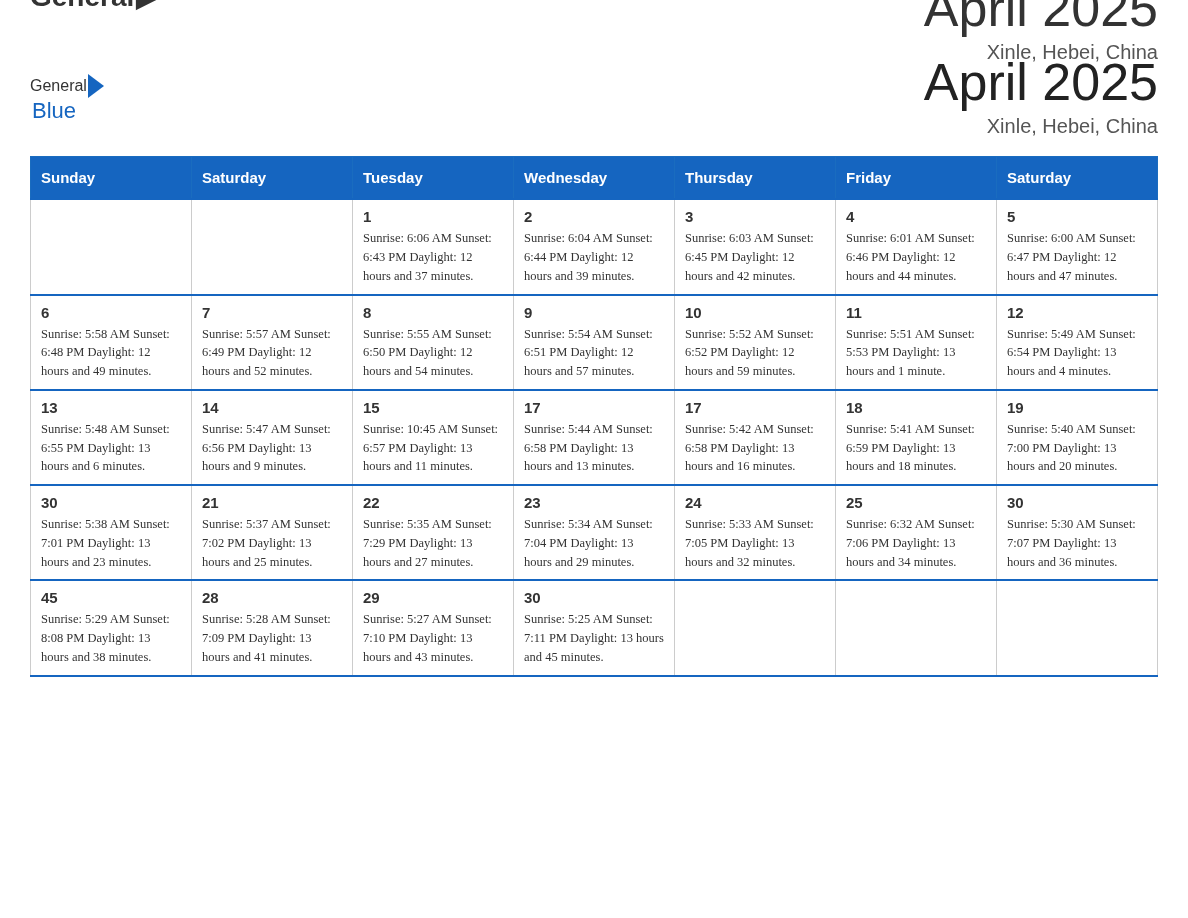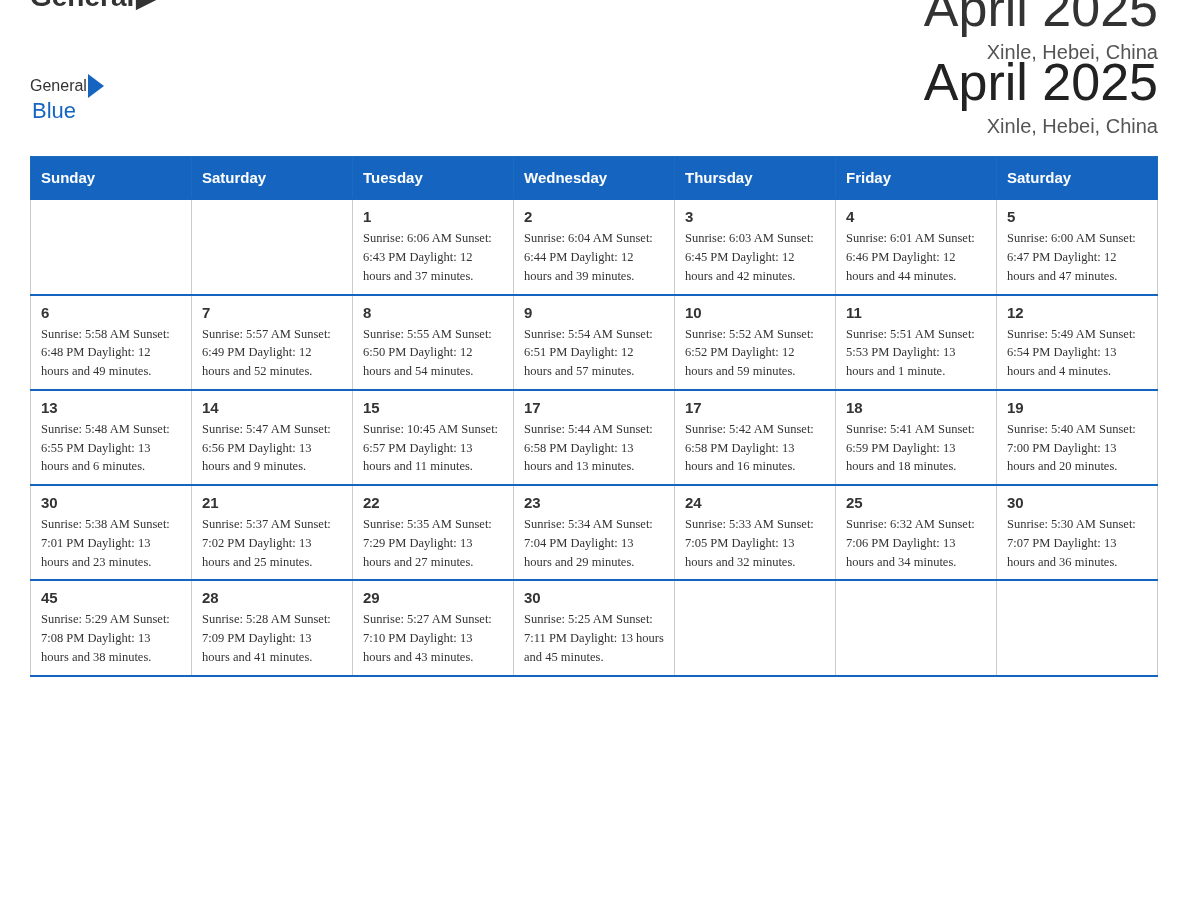--- a/index.html
+++ b/index.html
@@ -338,21 +338,21 @@
           <div class="day-info">Sunrise: 5:30 AM
 Sunset: 7:07 PM
 Daylight: 13 hours
 and 36 minutes.</div>
         </td>
       </tr>
       <tr>
         <td>
           <span class="day-number">45</span>
           <div class="day-info">Sunrise: 5:29 AM
-Sunset: 7:08 PM
+Sunset: 8:08 PM
 Daylight: 13 hours
 and 38 minutes.</div>
         </td>
         <td>
           <span class="day-number">28</span>
           <div class="day-info">Sunrise: 5:28 AM
 Sunset: 7:09 PM
 Daylight: 13 hours
 and 41 minutes.</div>
         </td>

